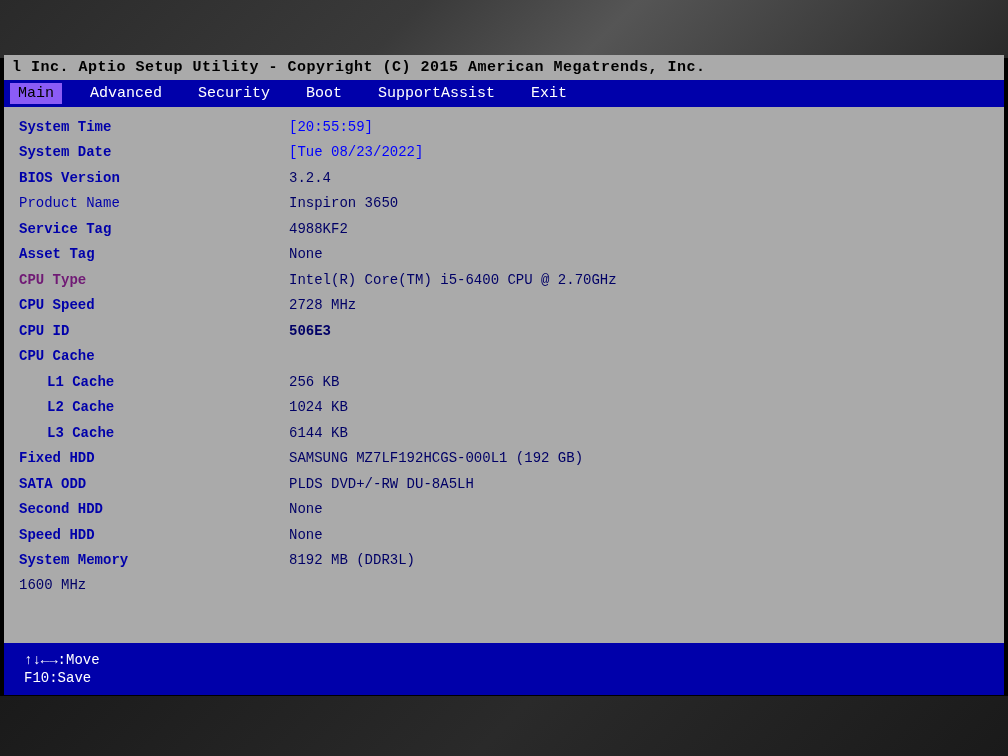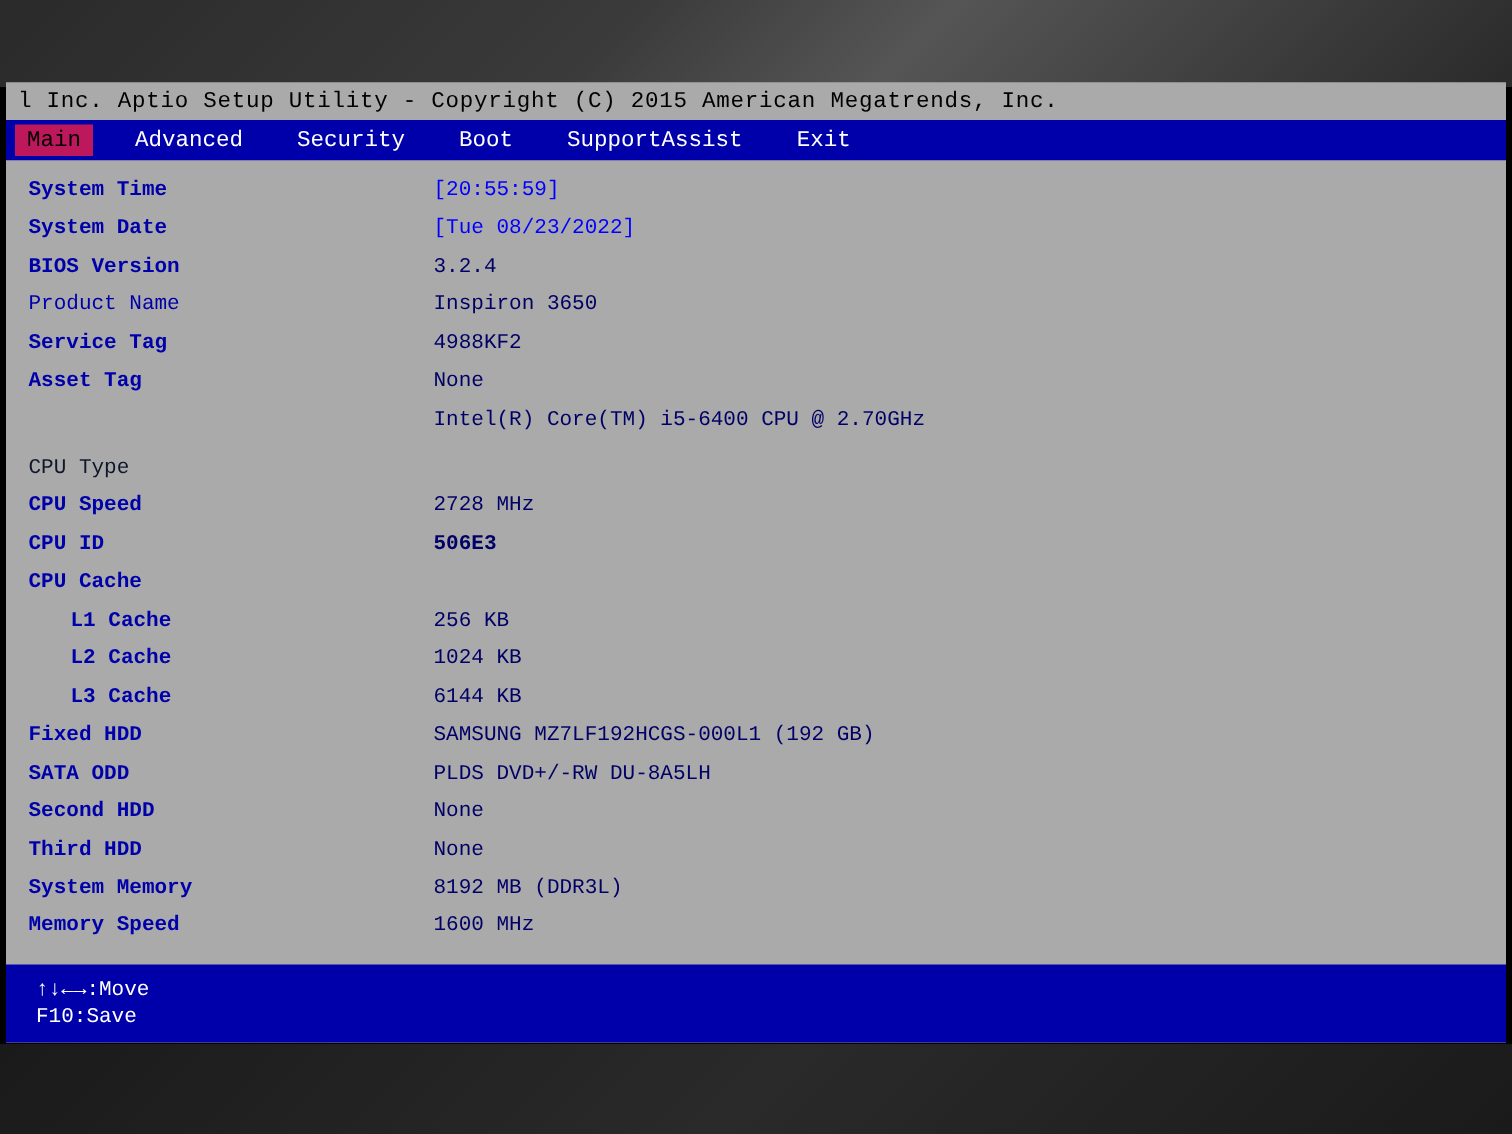--- a/index.html
+++ b/index.html
@@ -27,21 +27,21 @@
       background: #aaaaaa;
       color: #000;
     }
 
     
     .title-bar {
       background: #aaaaaa;
       color: #000;
       padding: 4px 8px;
       font-size: 15px;
-      font-weight: normal;
+      font-weight: bold;
       letter-spacing: 0.5px;
     }
 
     
     .nav-bar {
       background: #0000aa;
       color: #ffffff;
       display: flex;
       align-items: center;
       padding: 3px 6px;
@@ -49,21 +49,21 @@
       font-size: 15px;
     }
 
     .nav-item {
       padding: 2px 8px;
       cursor: pointer;
       color: #ffffff;
     }
 
     .nav-item.active {
-      background: #be185d;
+      background: #8b5cf6;
       color: #000000;
     }
 
     
     .status-bar {
       position: absolute;
       bottom: 0;
       left: 0;
       width: 100%;
       background: #0000aa;
@@ -151,21 +151,21 @@
       </div>
       <div style="display: flex; font-size: 14px; line-height: 1.82; font-family: &quot;Courier New&quot;, Courier, monospace;">
         <span style="width: 270px; min-width: 270px; color: rgb(0, 0, 170); font-weight: bold;">Service Tag</span>
         <span style="flex: 1 1 0%; color: rgb(0, 0, 102);">4988KF2</span>
       </div>
       <div style="display: flex; font-size: 14px; line-height: 1.82; font-family: &quot;Courier New&quot;, Courier, monospace;">
         <span style="width: 270px; min-width: 270px; color: rgb(0, 0, 170); font-weight: bold;">Asset Tag</span>
         <span style="flex: 1 1 0%; color: rgb(0, 0, 102);">None</span>
       </div>
       <div style="display: flex; font-size: 14px; line-height: 1.82; font-family: &quot;Courier New&quot;, Courier, monospace;">
-        <span style="width: 270px; min-width: 270px; color: #0f172a; font-weight: normal; margin-top: 32px;">CPU Type</span>
+        <span style="width: 270px; min-width: 270px; color: #701a75; font-weight: bold;">CPU Type</span>
         <span style="flex: 1 1 0%; color: rgb(0, 0, 102);">Intel(R) Core(TM) i5-6400 CPU @ 2.70GHz</span>
       </div>
       <div style="display: flex; font-size: 14px; line-height: 1.82; font-family: &quot;Courier New&quot;, Courier, monospace;">
         <span style="width: 270px; min-width: 270px; color: rgb(0, 0, 170); font-weight: bold;">CPU Speed</span>
         <span style="flex: 1 1 0%; color: rgb(0, 0, 102);">2728 MHz</span>
       </div>
       <div style="display: flex; font-size: 14px; line-height: 1.82; font-family: &quot;Courier New&quot;, Courier, monospace;">
         <span style="width: 270px; min-width: 270px; color: rgb(0, 0, 170); font-weight: bold;">CPU ID</span>
         <span style="flex: 1 1 0%; color: rgb(0, 0, 102); font-weight: bold;">506E3</span>
       </div>
@@ -191,29 +191,28 @@
       </div>
       <div style="display: flex; font-size: 14px; line-height: 1.82; font-family: &quot;Courier New&quot;, Courier, monospace;">
         <span style="width: 270px; min-width: 270px; color: rgb(0, 0, 170); font-weight: bold;">SATA ODD</span>
         <span style="flex: 1 1 0%; color: rgb(0, 0, 102);">PLDS DVD+/-RW DU-8A5LH</span>
       </div>
       <div style="display: flex; font-size: 14px; line-height: 1.82; font-family: &quot;Courier New&quot;, Courier, monospace;">
         <span style="width: 270px; min-width: 270px; color: rgb(0, 0, 170); font-weight: bold;">Second HDD</span>
         <span style="flex: 1 1 0%; color: rgb(0, 0, 102);">None</span>
       </div>
       <div style="display: flex; font-size: 14px; line-height: 1.82; font-family: &quot;Courier New&quot;, Courier, monospace;">
-        <span style="width: 270px; min-width: 270px; color: rgb(0, 0, 170); font-weight: bold;">Third HDD</span>
+        <span style="width: 270px; min-width: 270px; color: rgb(0, 0, 170); font-weight: bold;">Speed HDD</span>
         <span style="flex: 1 1 0%; color: rgb(0, 0, 102);">None</span>
       </div>
       <div style="display: flex; font-size: 14px; line-height: 1.82; font-family: &quot;Courier New&quot;, Courier, monospace;">
         <span style="width: 270px; min-width: 270px; color: rgb(0, 0, 170); font-weight: bold;">System Memory</span>
         <span style="flex: 1 1 0%; color: rgb(0, 0, 102);">8192 MB (DDR3L)</span>
       </div>
       <div style="display: flex; font-size: 14px; line-height: 1.82; font-family: &quot;Courier New&quot;, Courier, monospace;">
-        <span style="width: 270px; min-width: 270px; color: rgb(0, 0, 170); font-weight: bold;">Memory Speed</span>
         <span style="flex: 1 1 0%; color: rgb(0, 0, 102);">1600 MHz</span>
       </div>
     </div>
 
   <div class="status-bar">
     <div class="status-left">
       <span>↑↓←→:Move</span>
       <span>F10:Save</span>
     </div>
   </div>

